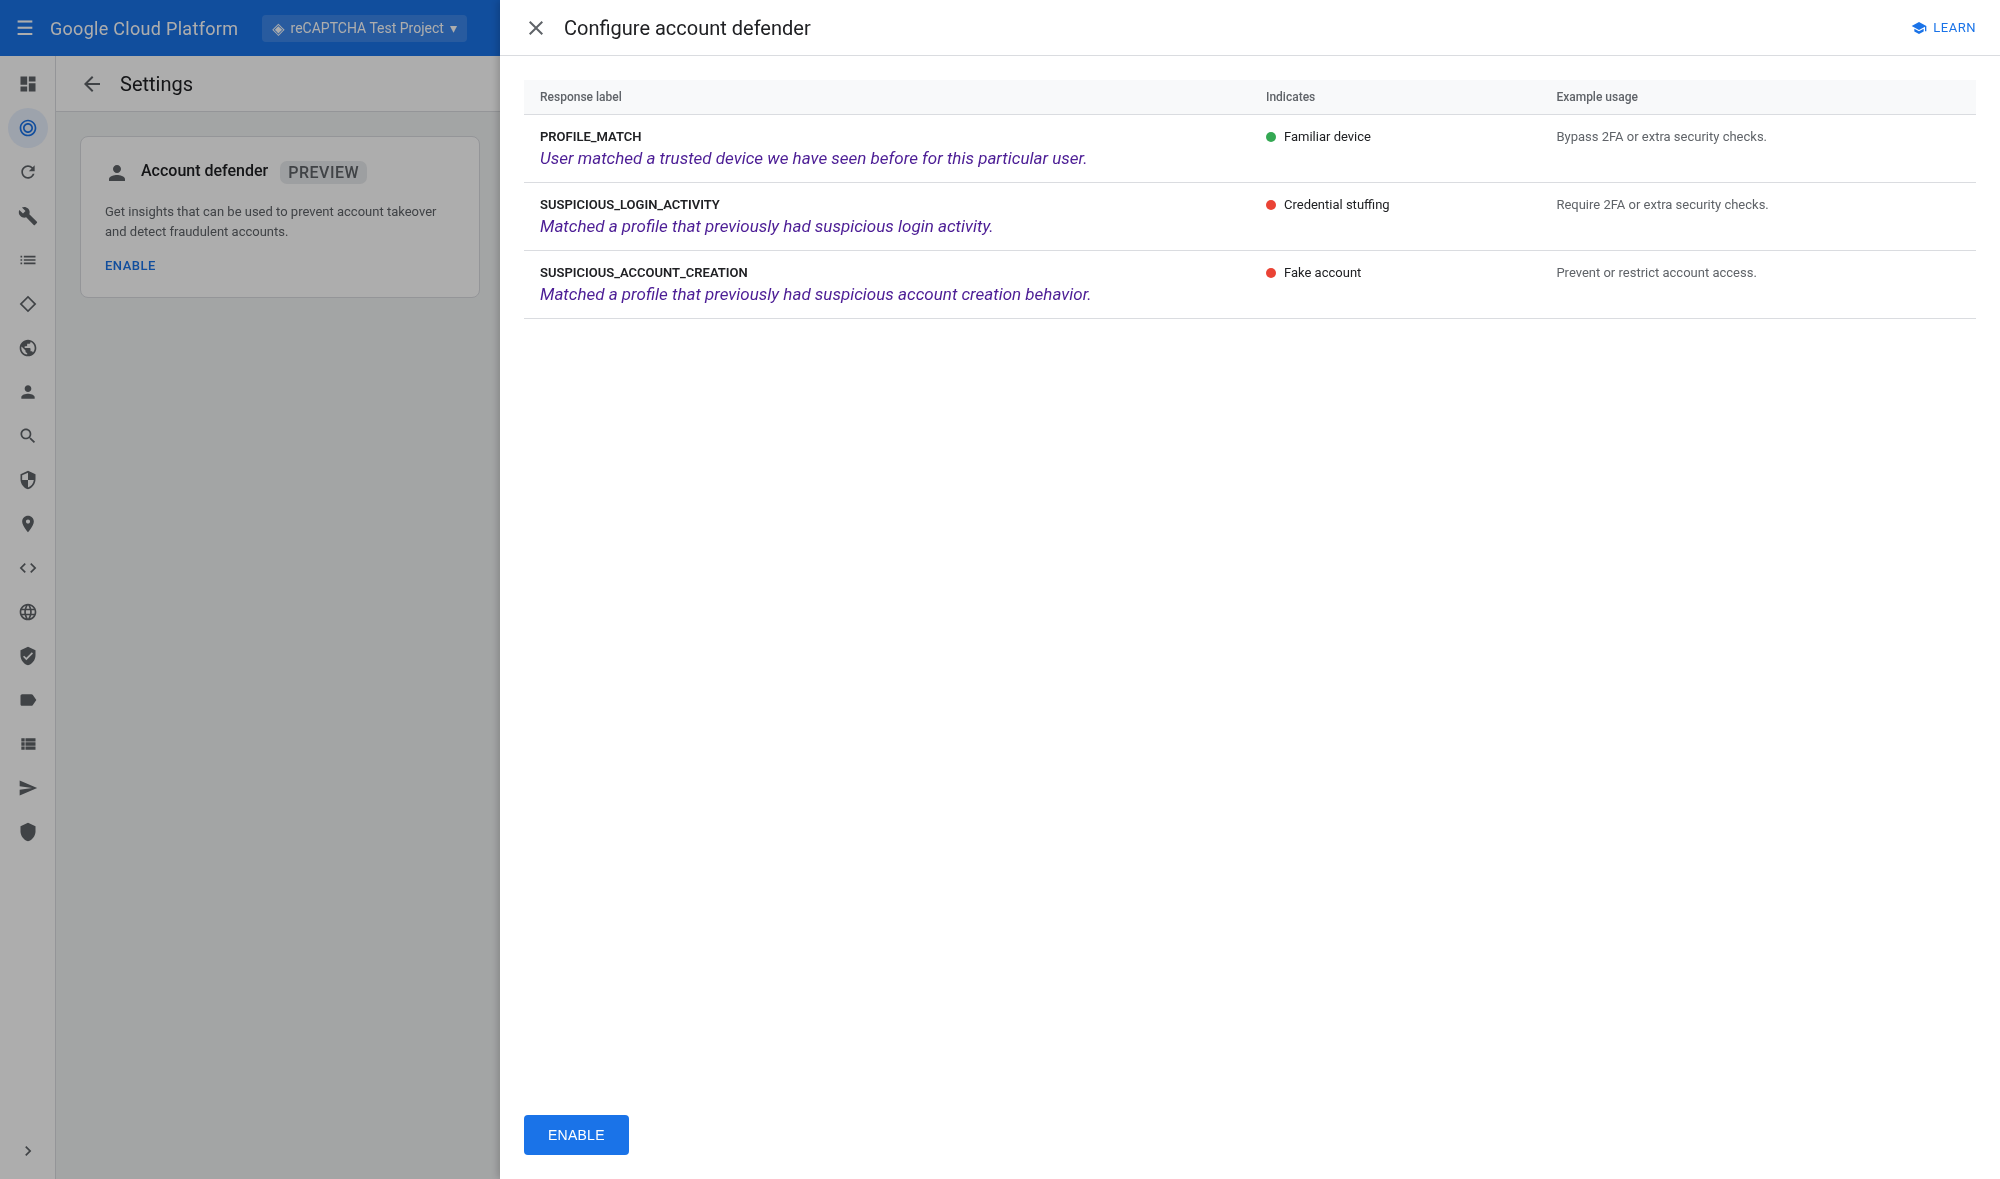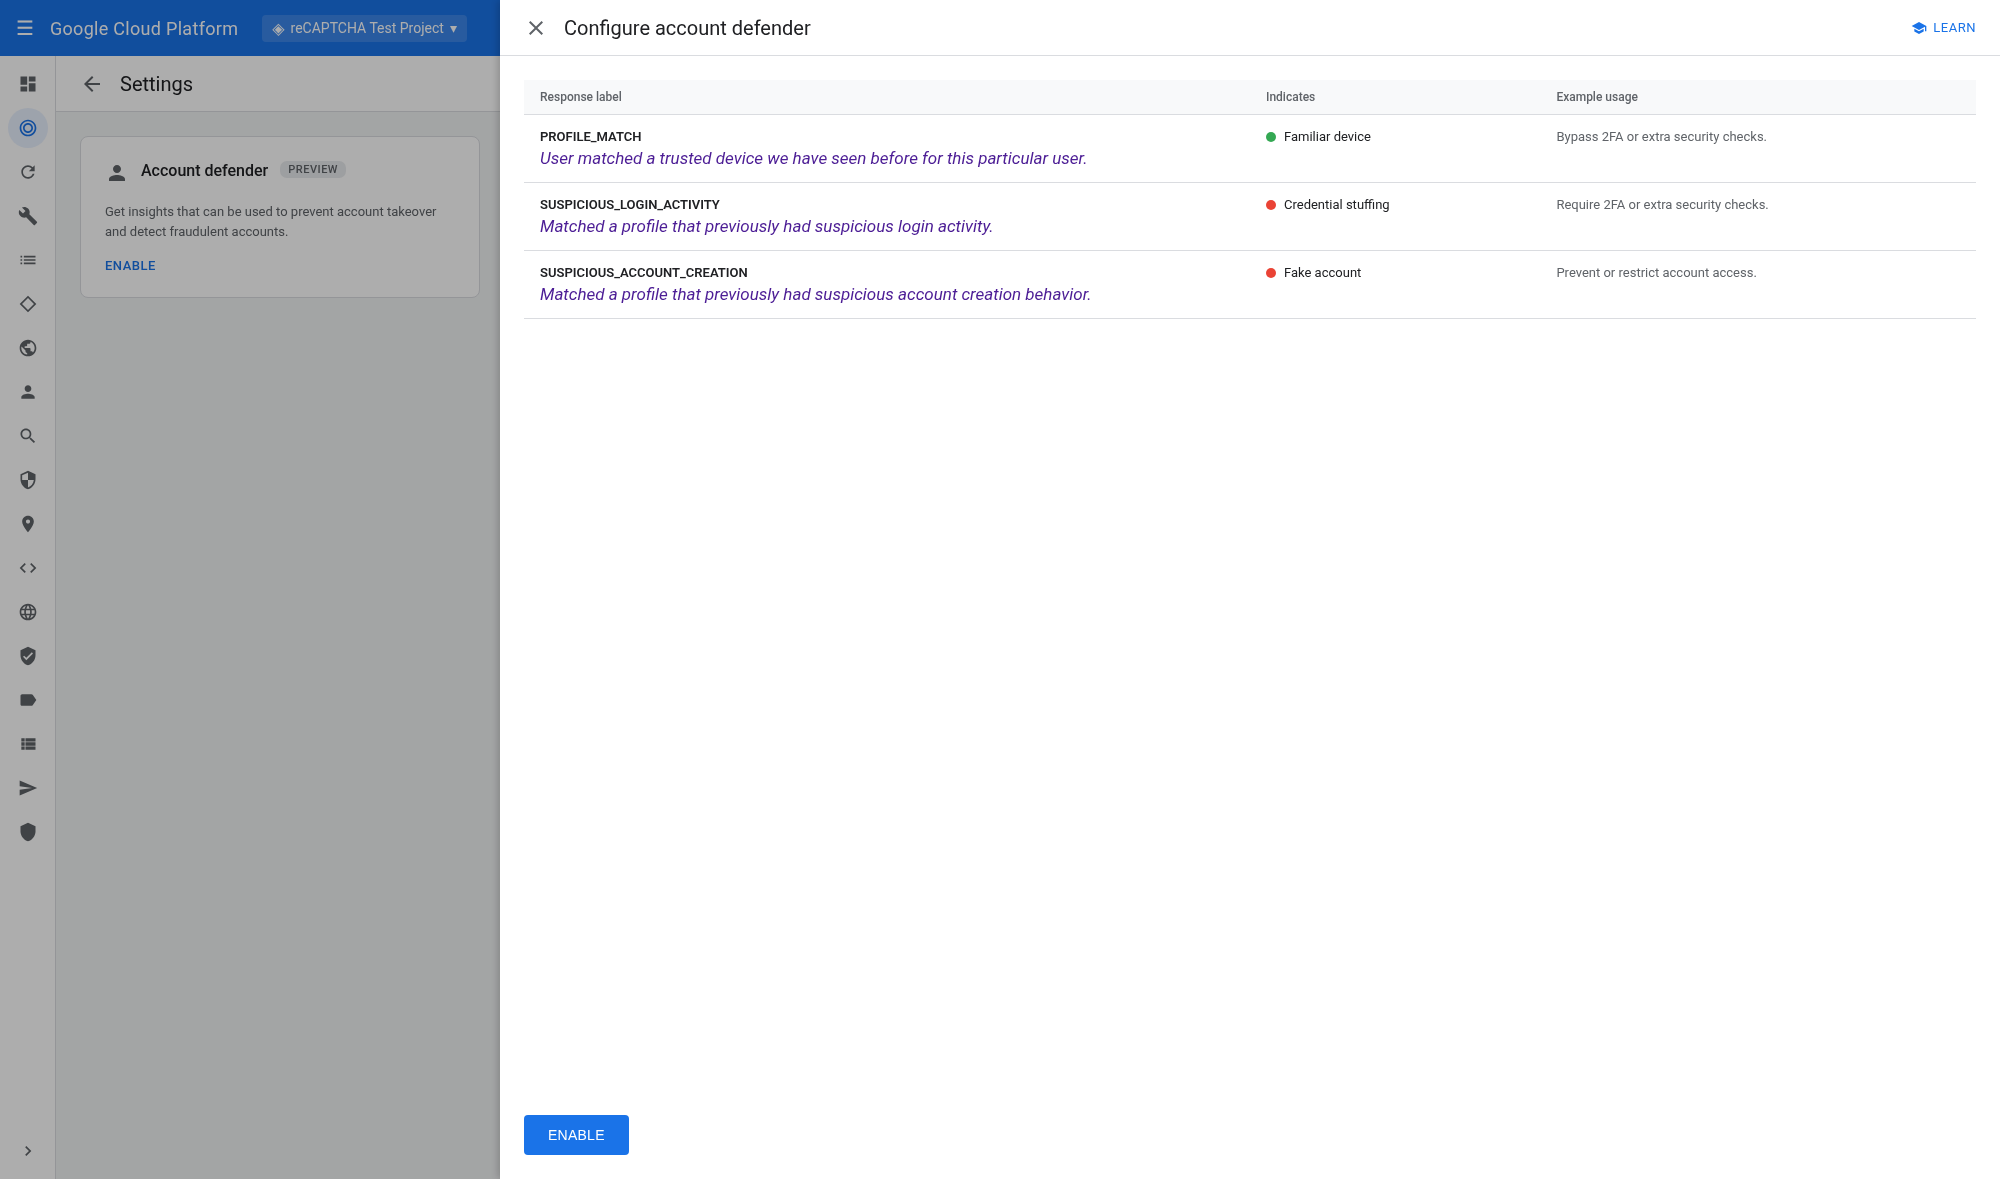--- a/index.html
+++ b/index.html
@@ -111,21 +111,21 @@
       display: flex;
       align-items: flex-start;
       gap: 12px;
       margin-bottom: 12px;
     }
     .card-icon { color: #5f6368; font-size: 22px; }
     .card-title { font-size: 16px; font-weight: 500; color: #202124; }
     .preview-badge {
       background: #e8eaed;
       color: #5f6368;
-      font-size: 11px;
+      font-size: 16px;
       font-weight: 500;
       padding: 2px 8px;
       border-radius: 7px;
       text-transform: uppercase;
       letter-spacing: 0.5px;
     }
     .card-desc {
       font-size: 13px;
       color: #5f6368;
       line-height: 1.5;

